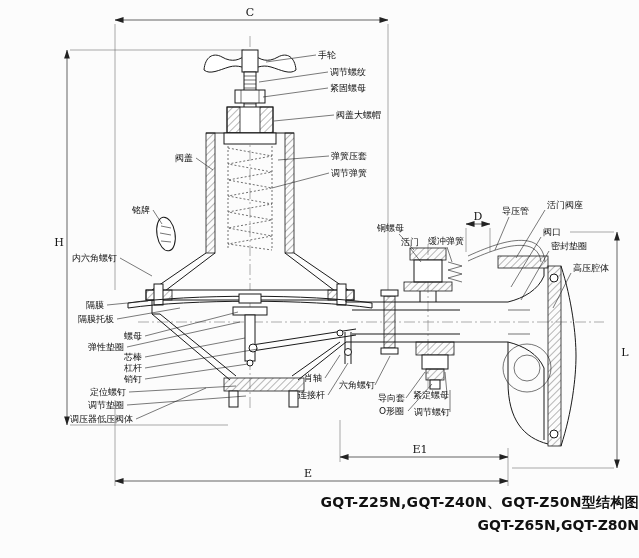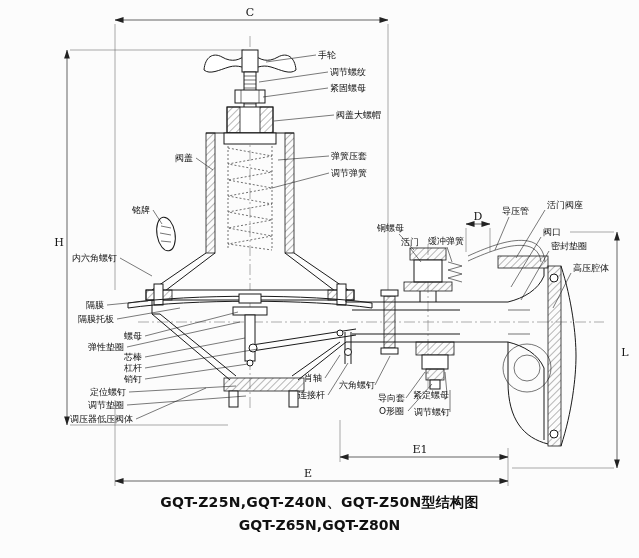--- a/index.html
+++ b/index.html
@@ -1,21 +1,21 @@
 <!DOCTYPE html>
 <html><head>
 <meta charset="utf-8">
 <style>
   html,body{margin:0;padding:0;background:#ddd;}
   .page{
     position:relative;width:639px;height:558px;background:#fcfcfc;overflow:hidden;
     font-family:"DejaVu Sans","Liberation Sans",sans-serif;
   }
   .page svg{position:absolute;left:0;top:0;}
-  .title{position:absolute;left:0;width:100%;text-align:center;font-weight:bold;color:#111;}
+  .title{position:absolute;left:0;width:100%;text-align:right;font-weight:bold;color:#111;}
   .title1{top:494px;font-size:14px;letter-spacing:.3px;}
   .title2{top:517px;font-size:14px;}
 
   
   .ln  {stroke:#1a1a1a;stroke-width:1;fill:none;}
   .lnw {stroke:#1a1a1a;stroke-width:1;fill:#fff;}
   .lnh {stroke:#1a1a1a;stroke-width:.8;fill:url(#hatch);}
   .ln2 {stroke:#1a1a1a;stroke-width:.6;fill:none;}
   .dot {stroke:#333;stroke-width:.7;stroke-dasharray:2 2;fill:none;}
   .cl  {stroke:#777;stroke-width:.6;stroke-dasharray:11 3 2 3;fill:none;}

